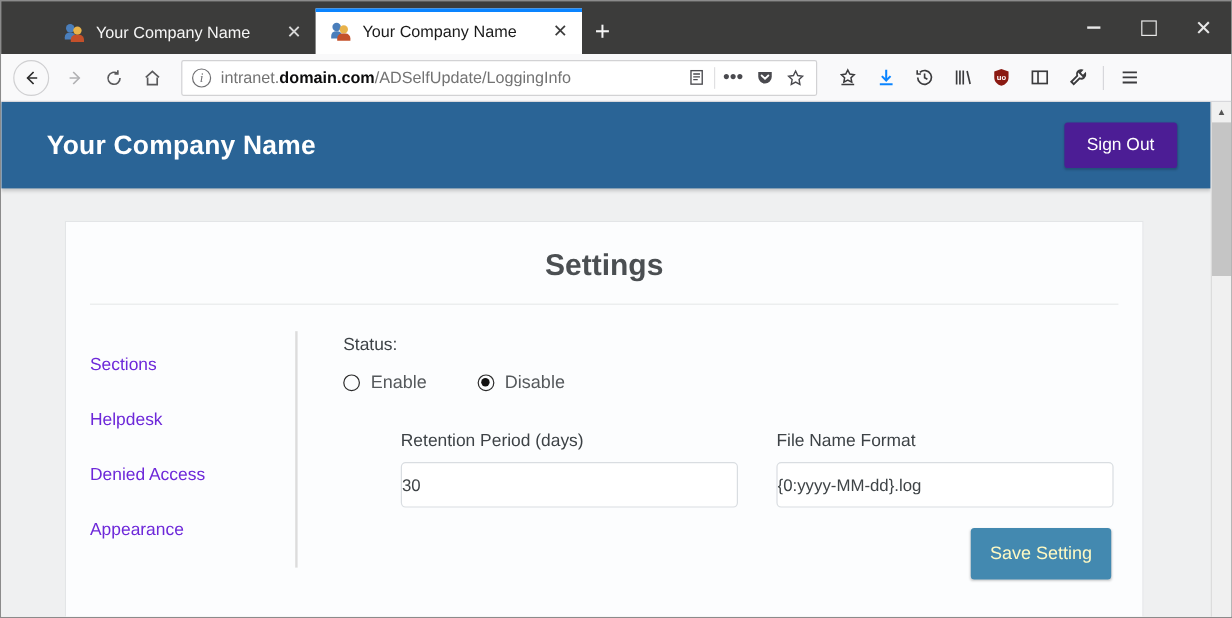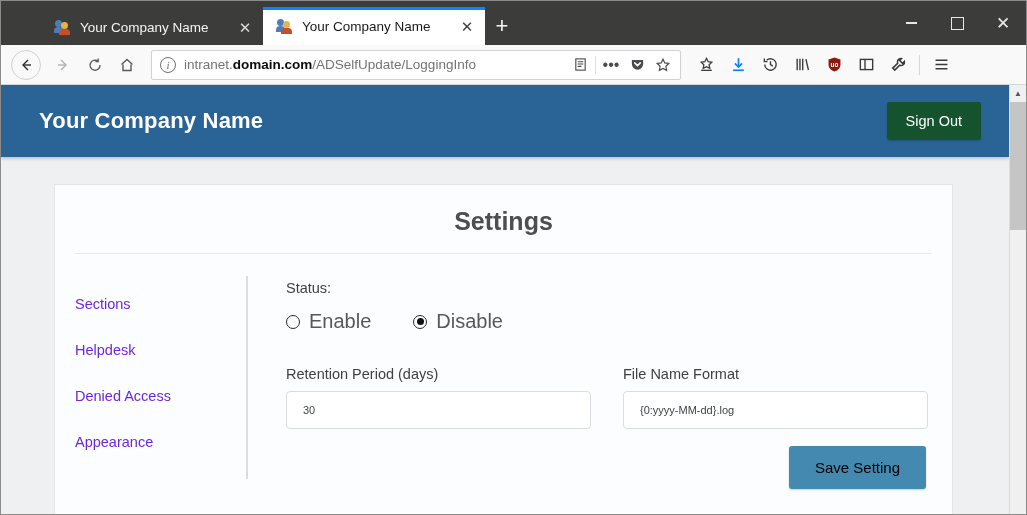--- a/index.html
+++ b/index.html
@@ -200,21 +200,21 @@
     justify-content: space-between;
     box-shadow: 0 2px 3px rgba(0,0,0,.18);
   }
   .brand {
     color: #ffffff;
     font-size: 22px;
     font-weight: 700;
     letter-spacing: .2px;
   }
   .signout-btn {
-    background: #14532d;
+    background: #4c1d95;
     color: #ffffff;
     font-size: 14.5px;
     padding: 11px 19px;
     border: none;
     border-radius: 3px;
     font-family: "Liberation Sans", sans-serif;
     box-shadow: 0 1px 2px rgba(0,0,0,.2);
     cursor: pointer;
   }
 
@@ -289,51 +289,51 @@
     border-radius: 50%;
     display: flex; align-items: center; justify-content: center;
     flex: 0 0 14px;
   }
   .radio-circle.checked::after {
     content: "";
     width: 7px; height: 7px;
     background: #111111;
     border-radius: 50%;
   }
-  .radio-opt span { font-size: 20px; color: #55595c; }
-
-  .fields-row { display: flex; gap: 32px; }
+  .radio-opt span { font-size: 15px; color: #55595c; }
+
+  .fields-row { display: flex; gap: 32px; margin-left: 48px; }
   .field-col { flex: 1 1 0; }
   .field-col > label {
     display: block;
     font-size: 14.5px;
     color: #3d4246;
     margin-bottom: 9px;
   }
   .text-input {
     width: 100%;
     height: 38px;
     border: 1px solid #d9dde1;
     border-radius: 4px;
-    padding: 0 16px;
-    font-size: 11px;
+    padding: 0 0;
+    font-size: 14px;
     color: #3f4447;
     background: #ffffff;
     font-family: "Liberation Sans", sans-serif;
   }
   .save-row {
     display: flex; justify-content: flex-end;
     margin-top: 17px;
     padding-right: 2px;
   }
   .save-btn {
     background: #4389b0;
-    color: #000000;
+    color: #fef9c3;
     font-size: 15px;
-    padding: 13px 26px;
+    padding: 13px 16px;
     border: none;
     border-radius: 3px;
     font-family: "Liberation Sans", sans-serif;
     box-shadow: 0 1px 2px rgba(0,0,0,.2);
     cursor: pointer;
     text-align: right;
   }
 
   
   .scrollbar {

